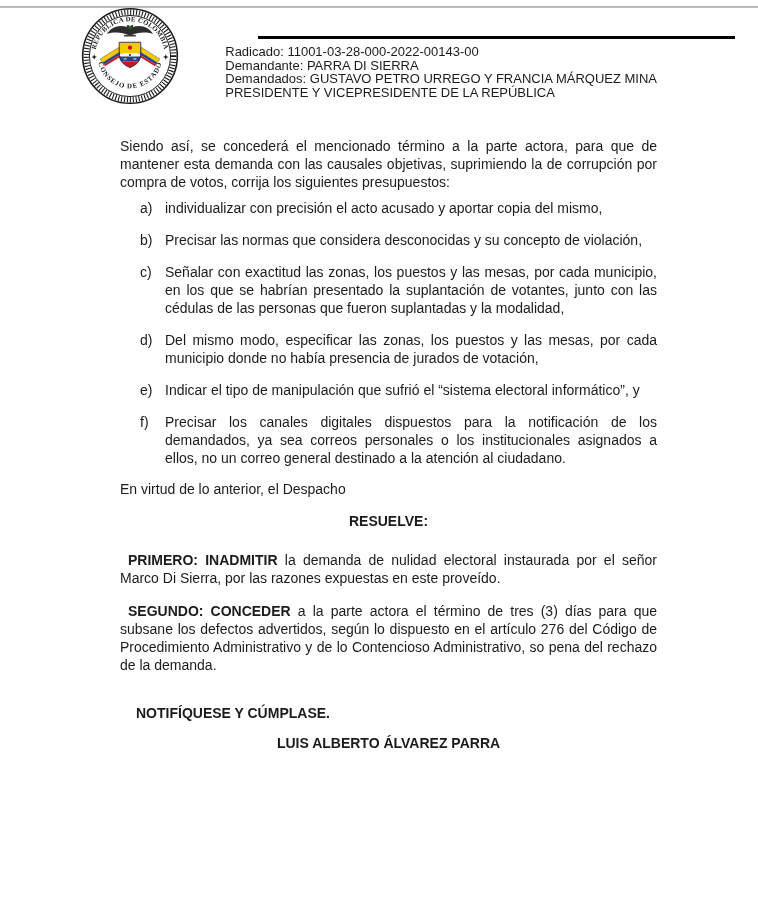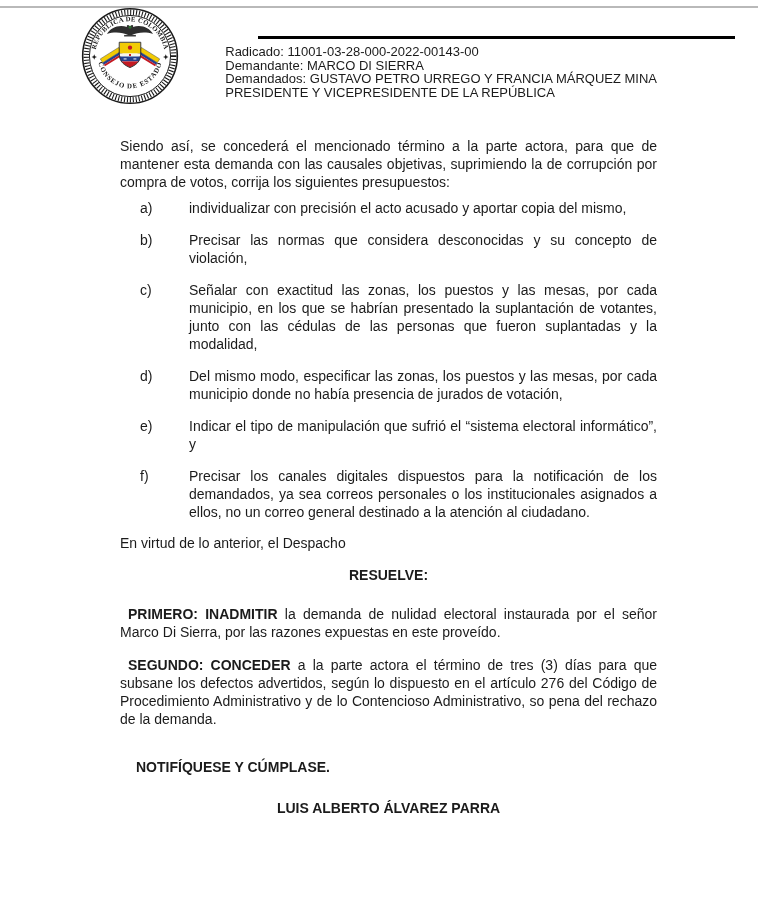--- a/index.html
+++ b/index.html
@@ -46,31 +46,31 @@
     line-height: 18px;
   }
   .content p { margin: 0 0 14px 0; text-align: justify; }
   p.intro { margin-bottom: 8px; }
   .list-item {
     display: flex;
     padding-left: 20px;
     margin-bottom: 14px;
   }
   .list-item .letter { flex: 0 0 25px; }
-  .list-item .item-text { flex: 1; text-align: justify; margin-left: 24px; }
+  .list-item .item-text { flex: 1; text-align: justify; }
   .list-item.last { margin-bottom: 13px; }
   p.heading-center {
     text-align: center;
     font-weight: bold;
     margin-bottom: 21px;
   }
   .bold { font-weight: bold; padding-left: 8px; }
   p.primero { margin-bottom: 15px; }
   p.segundo { margin-bottom: 30px; }
-  p.notifiquese { font-weight: bold; margin-bottom: 23px; padding-left: 16px; }
+  p.notifiquese { font-weight: bold; margin-bottom: 12px; padding-left: 16px; }
   p.signature {
     text-align: center;
     font-weight: bold;
     margin-bottom: 0;
   }
   .seal svg text { font-family: "Liberation Serif", serif; }
 </style>
 </head>
 <body>
 
@@ -130,21 +130,21 @@
         </g>
         <path d="M39 36 h22 v12 c0 8 -5.5 11.5 -11 13.8 c-5.5 -2.3 -11 -5.8 -11 -13.8 Z" fill="none" stroke="#222" stroke-width="0.9"></path>
       </g>
     </svg>
   </div>
 
   <div class="header-rule"></div>
 
   <div class="header-block">
     <div>Radicado: 11001-03-28-000-2022-00143-00</div>
-    <div>Demandante: MARCO DI SIERRA</div>
+    <div>Demandante: PARRA DI SIERRA</div>
     <div>Demandados: GUSTAVO PETRO URREGO Y FRANCIA MÁRQUEZ MINA</div>
     <div class="hline4">PRESIDENTE Y VICEPRESIDENTE DE LA REPÚBLICA</div>
   </div>
 
   <div class="content">
 
     <p class="intro">Siendo así, se concederá el mencionado término a la parte actora, para que de mantener esta demanda con las causales objetivas, suprimiendo la de corrupción por compra de votos, corrija los siguientes presupuestos:</p>
 
     <div class="list-item">
       <span class="letter">a)</span>

